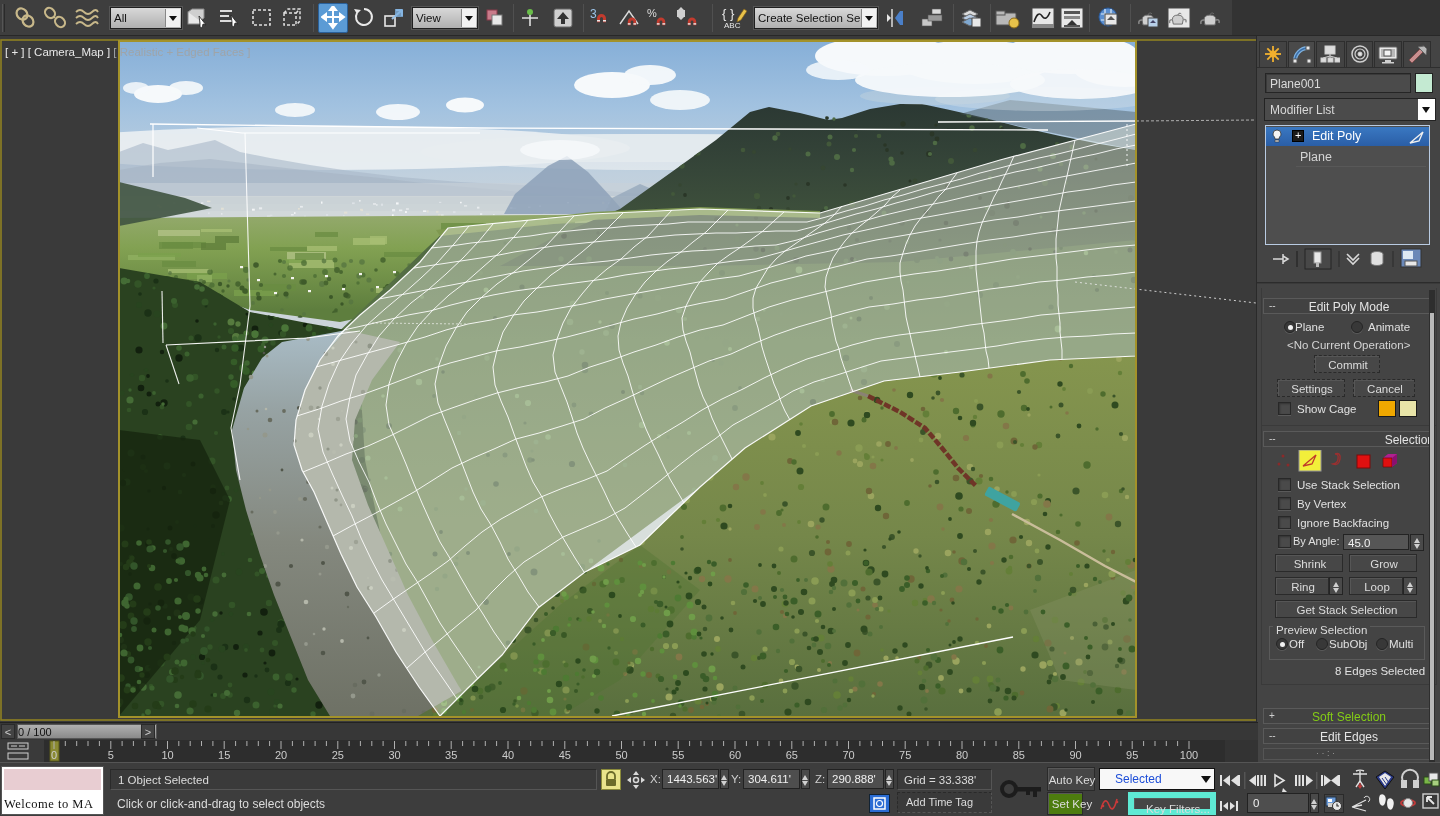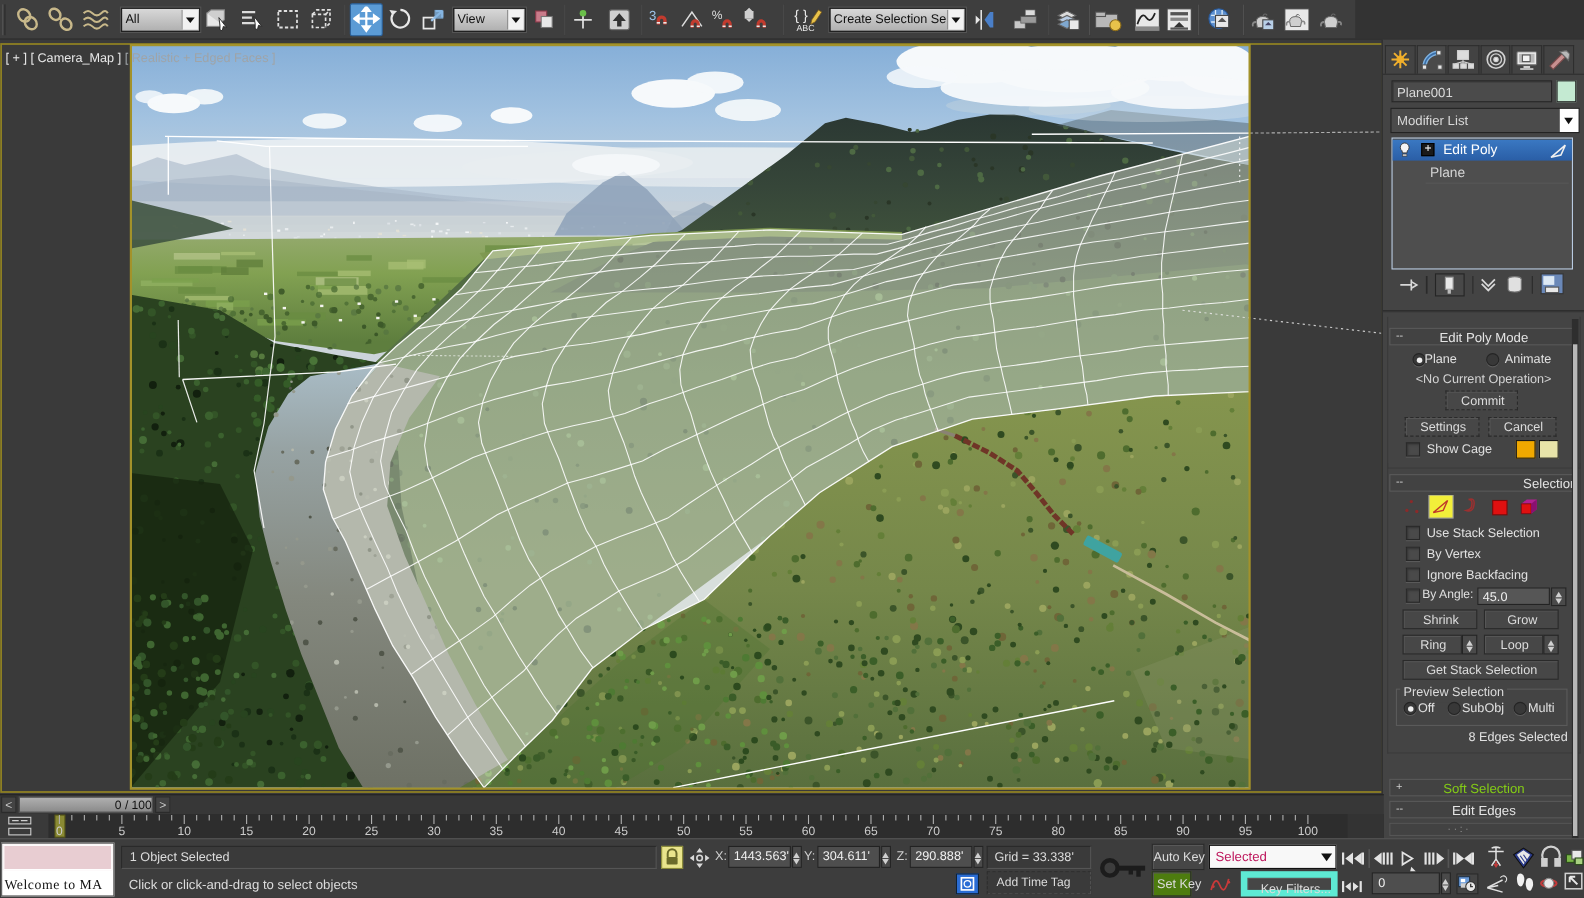--- a/index.html
+++ b/index.html
@@ -3244,21 +3244,21 @@
       <span class="abs" style="left:0;top:1px;width:170px;text-align:center;font-size:12px;color:#e4e4e4">Edit Edges</span>
     </div>
     <div class="abs" style="left:6px;top:712px;width:170px;height:12px;background:#424242;border:1px solid #555;overflow:hidden">
       <span class="abs" style="left:52px;top:-1px;font-size:9px;color:#9a9a9a">· · : ·</span>
     </div>
     <div class="abs" style="left:172px;top:254px;width:6px;height:472px;background:#2e2e2e"></div>
     <div class="abs" style="left:173px;top:277px;width:4px;height:447px;background:#b8b8b8"></div>
   </div>
 <div class="abs" style="left:0;top:722px;width:1258px;height:18px;background:#373737;border-top:1px solid #222">
     <div class="abs" style="left:1px;top:1px;width:14px;height:15px;background:#444;border:1px solid #2a2a2a;color:#ccc;font-size:11px;text-align:center;line-height:14px">&lt;</div>
-    <div class="abs" style="left:17px;top:1px;width:122px;height:15px;background:linear-gradient(#b0b0b0,#8a8a8a);border:1px solid #555;color:#111;font-size:11px;text-align:right;line-height:14px">0 / 100</div>
+    <div class="abs" style="left:17px;top:1px;width:140px;height:15px;background:linear-gradient(#b0b0b0,#8a8a8a);border:1px solid #555;color:#111;font-size:11px;text-align:left;line-height:14px">0 / 100</div>
     <div class="abs" style="left:141px;top:1px;width:14px;height:15px;background:#444;border:1px solid #2a2a2a;color:#ccc;font-size:11px;text-align:center;line-height:14px">&gt;</div>
   </div>
 <svg class="abs" style="left:0;top:740px" width="1258" height="22" viewBox="0 0 1258 22">
     <rect x="0" y="0" width="1258" height="22" fill="#2d2d2d"></rect>
     <rect x="0" y="0" width="44" height="22" fill="#3a3a3a"></rect>
     <g stroke="#cfcfcf" fill="none" stroke-width="1">
       <rect x="8" y="3" width="20" height="6"></rect>
       <rect x="8" y="13" width="20" height="6"></rect>
       <path d="M11,6 h6 M19,6 h6" stroke-width="1"></path>
       <path d="M14,10 l0,0 M22,10 l0,0"></path>
@@ -3349,21 +3349,21 @@
         <rect x="26" y="15" width="4" height="4"></rect>
       </g>
     </svg>
     <div class="abs" style="left:1047px;top:4px;width:48px;height:24px;background:#464646;border:1px solid #2a2a2a;box-shadow:inset 1px 1px 0 #585858">
       <div class="abs" style="left:0;top:5px;width:48px;text-align:center;font-size:11.5px;color:#dcdcdc;white-space:nowrap">Auto Key</div>
     </div>
     <div class="abs" style="left:1047px;top:29px;width:36px;height:23px;background:#4d7c0f;border:1px solid #2a2a2a;box-shadow:inset 1px 1px 0 #585858">
       <div class="abs" style="left:0;top:4px;width:48px;text-align:center;font-size:11.5px;color:#dcdcdc;white-space:nowrap">Set Key</div>
     </div>
     <div class="abs" style="left:1099px;top:5px;width:116px;height:22px;background:#f8f8f8;border:1px solid #111">
-      <span class="abs" style="left:5px;top:3px;color:#be185d;font-size:12px">Selected</span>
+      <span class="abs" style="left:15px;top:3px;color:#1d4ed8;font-size:12px">Selected</span>
       <div class="abs" style="right:3px;top:7px;width:0;height:0;border:5px solid transparent;border-top:7px solid #111"></div>
     </div>
     <svg class="abs" style="left:1099px;top:31px" width="24" height="20" viewBox="0 0 24 20">
       <path d="M2,15 q4,-14 8,-4 t8,-6" fill="none" stroke="#c83a3a" stroke-width="1.6"></path>
       <circle cx="4" cy="12" r="1.3" fill="#c83a3a"></circle>
       <circle cx="18" cy="8" r="1.3" fill="#c83a3a"></circle>
     </svg>
     <div class="abs" style="left:1128px;top:29px;width:88px;height:23px;background:#464646;border:6px solid #5eead4;box-shadow:inset 1px 1px 0 #585858">
       <div class="abs" style="left:0;top:4px;width:88px;text-align:center;font-size:11.5px;color:#dcdcdc;white-space:nowrap">Key Filters...</div>
     </div>

